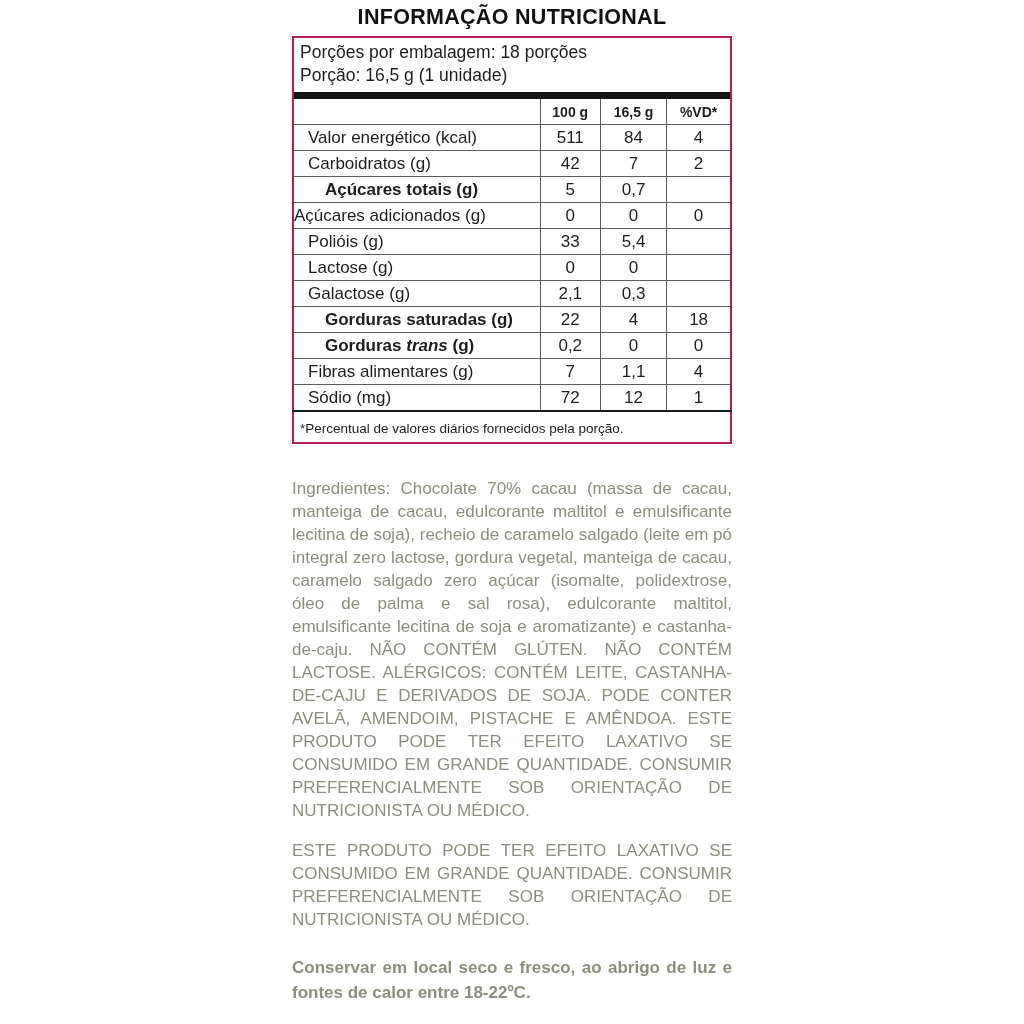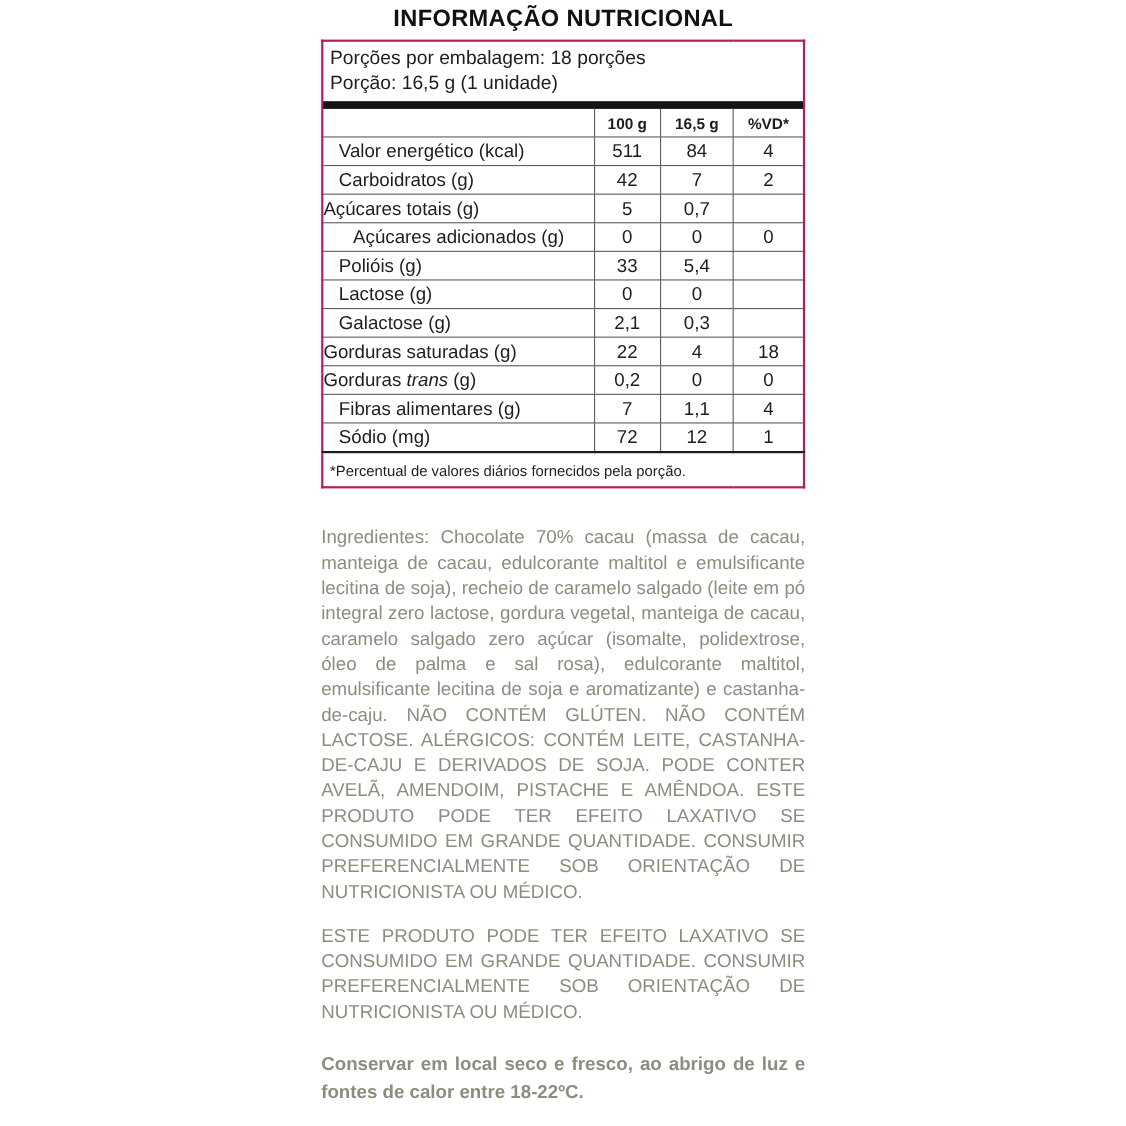--- a/index.html
+++ b/index.html
@@ -65,22 +65,22 @@
   #data-rows td {
     border: 1px solid #5c5c5a;
     height: 25px;
     font-size: 17px;
     padding: 0;
   }
   #data-rows td:first-child { border-left: none; }
   #data-rows td:last-child  { border-right: none; }
   #data-rows td.lbl { text-align: left; }
   #data-rows td.lbl.ind0 { padding-left: 14px; }
-  #data-rows td.lbl.ind1 { padding-left: 0; }
-  #data-rows td.lbl.ind2 { padding-left: 27px; }
+  #data-rows td.lbl.ind1 { padding-left: 31px; font-weight: bold; }
+  #data-rows td.lbl.ind2 { }
   #data-rows td.val { text-align: center; }
 
   tfoot td.footnote {
     border: none;
     border-top: 2px solid #1d1d1b;
     font-size: 13.5px;
     padding: 9px 6px 6px 6px;
     text-align: left;
   }
 

